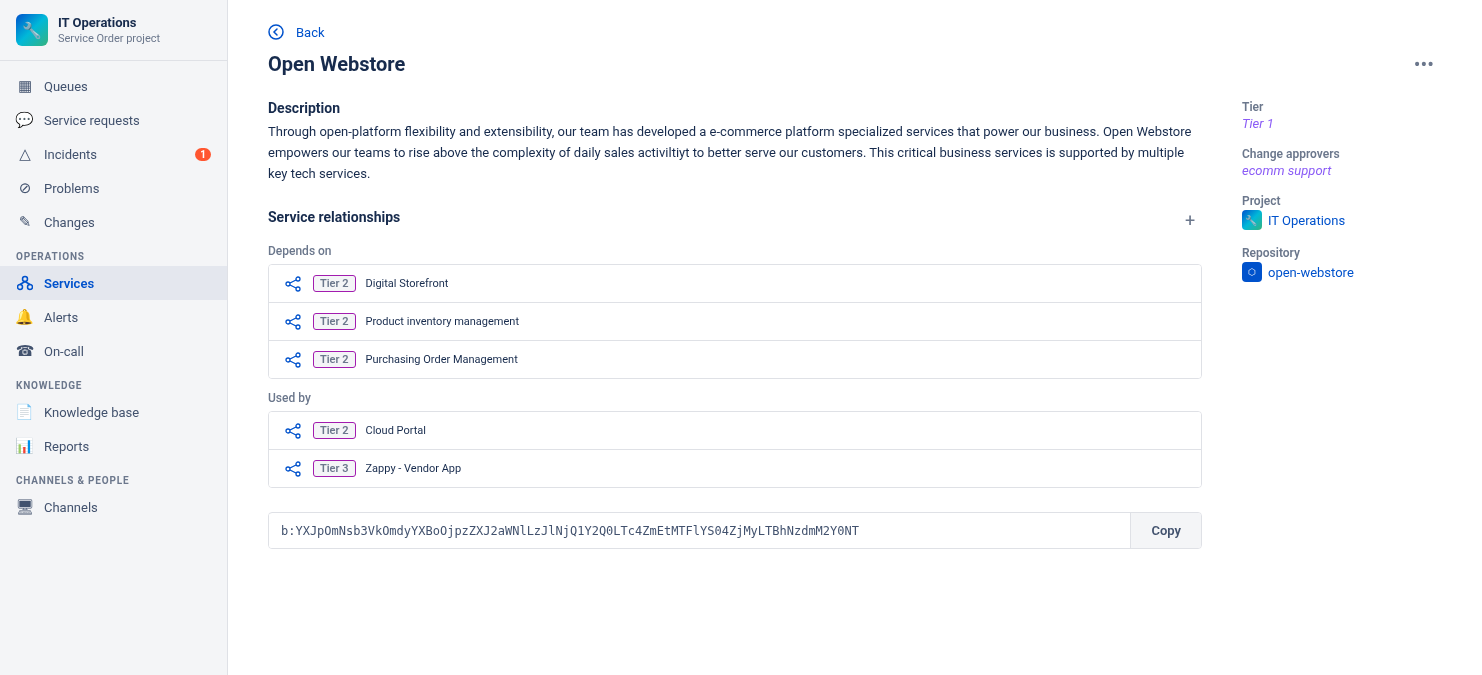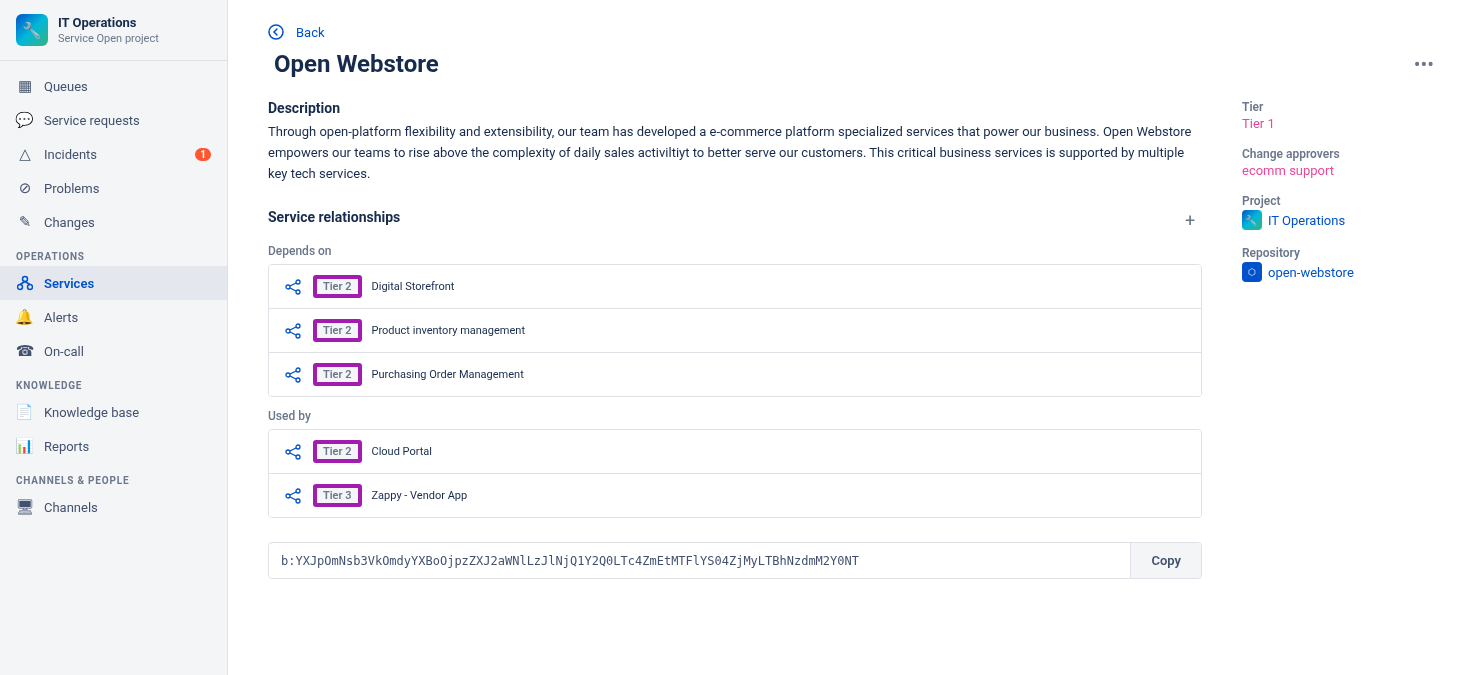--- a/index.html
+++ b/index.html
@@ -100,21 +100,21 @@
       cursor: pointer;
       margin-bottom: 8px;
     }
 
     .page-header {
       display: flex;
       align-items: center;
       justify-content: space-between;
       margin-bottom: 20px;
     }
-    .page-title { font-size: 24px; font-weight: 700; color: #172B4D; margin-left: 6px; }
+    .page-title { font-size: 20px; font-weight: 700; color: #172B4D; }
     .three-dots {
       cursor: pointer;
       font-size: 20px;
       color: #6B778C;
       padding: 4px 8px;
       border-radius: 4px;
     }
 
     .content-grid {
       display: flex;
@@ -153,21 +153,21 @@
       border-bottom: 1px solid #dfe1e6;
       cursor: pointer;
       background: #fff;
     }
     .service-row:last-child { border-bottom: none; }
     .service-tier {
       font-size: 11px;
       color: #6B778C;
       font-weight: 600;
       background: #f4f5f7;
-      border: 4px solid #a21caf;
+      border: 1px solid #a21caf;
       border-radius: 3px;
       padding: 1px 6px;
       white-space: nowrap;
     }
     .service-icon-share {
       color: #0052CC;
       font-size: 16px;
       width: 20px;
       display: flex;
       align-items: center;
@@ -203,21 +203,21 @@
       font-size: 13px;
       font-weight: 600;
       color: #42526E;
       cursor: pointer;
       white-space: nowrap;
     }
 
     
     .meta-item { margin-bottom: 16px; }
     .meta-label { font-size: 12px; color: #6B778C; font-weight: 600; margin-bottom: 2px; }
-    .meta-value { font-size: 13px; color: #ec4899; }
+    .meta-value { font-size: 13px; color: #8b5cf6; font-style: italic; }
 
     .project-link, .repo-link {
       display: flex;
       align-items: center;
       gap: 6px;
       color: #0052CC;
       cursor: pointer;
       font-size: 13px;
     }
     .project-avatar {
@@ -237,21 +237,21 @@
     }
   </style>
 </head>
 <body>
 
 <div class="sidebar">
   <div class="sidebar-header">
     <div class="sidebar-logo">🔧</div>
     <div>
       <div class="sidebar-title">IT Operations</div>
-      <div class="sidebar-subtitle">Service Open project</div>
+      <div class="sidebar-subtitle">Service Order project</div>
     </div>
   </div>
 
   <div class="sidebar-nav">
     <div class="sidebar-item">
       <span class="sidebar-icon">▦</span>
       <span>Queues</span>
     </div>
     <div class="sidebar-item">
       <span class="sidebar-icon">💬</span>

